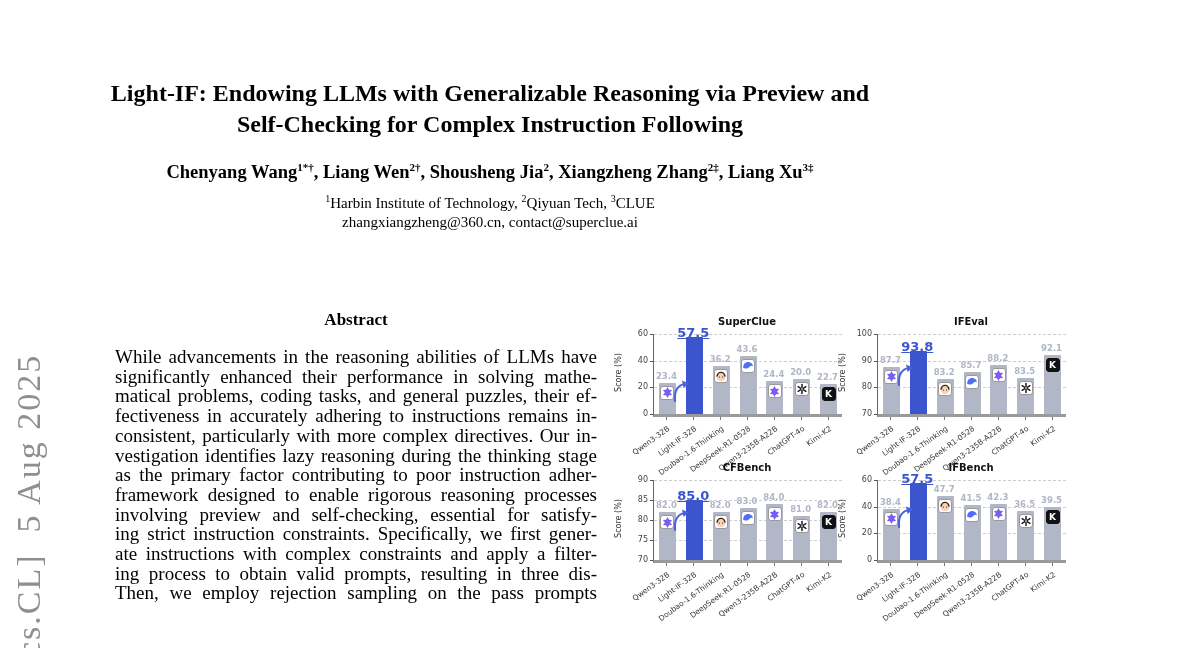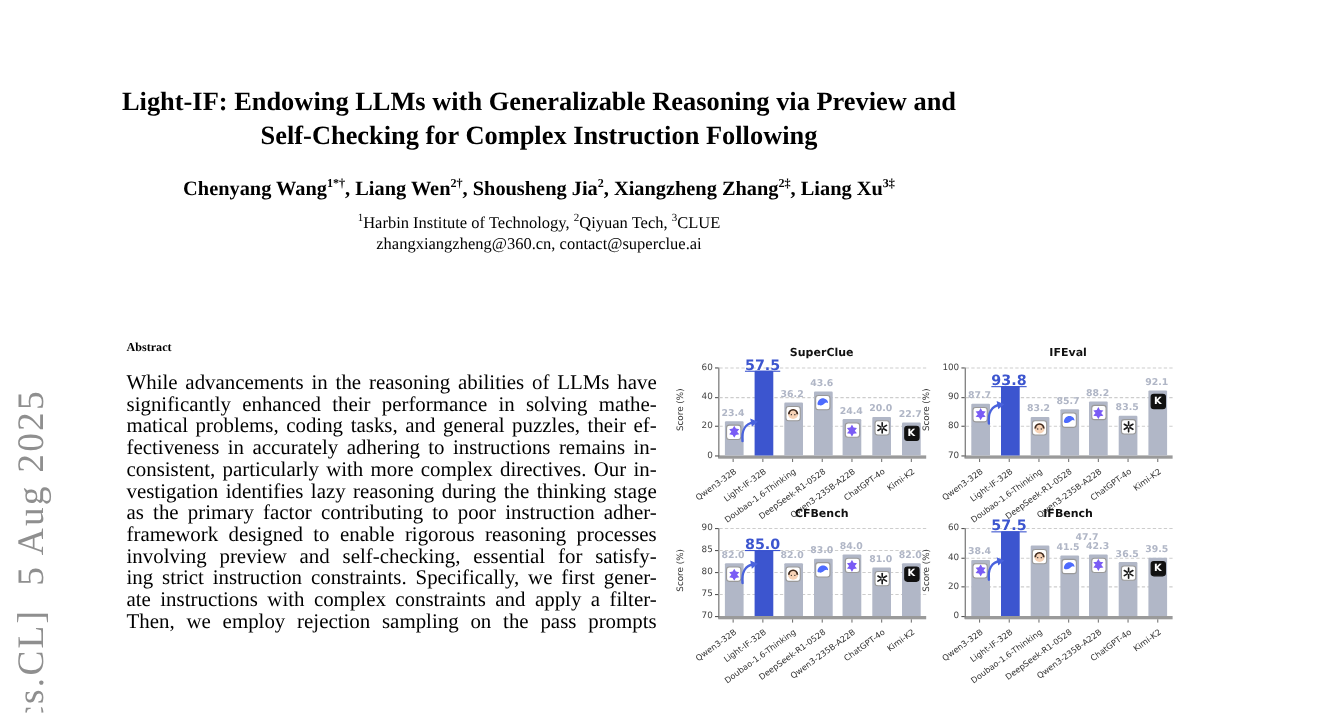--- a/index.html
+++ b/index.html
@@ -15,21 +15,21 @@
   .header{position:absolute;top:78px;left:0;width:980px;text-align:center;}
   .title{font-size:24px;font-weight:bold;line-height:31px;}
   .authors{margin-top:21px;font-size:18.5px;font-weight:bold;}
   .authors sup{font-size:11px;}
   .affils{margin-top:10px;font-size:15px;}
   .affils sup{font-size:10px;}
   .emails{margin-top:2px;font-size:15px;}
 
   
   .left-col{position:absolute;left:115px;top:310px;width:482px;}
-  .abstract-heading{text-align:left;font-weight:bold;font-size:11px;margin:0 0 17px 0;}
+  .abstract-heading{text-align:center;font-weight:bold;font-size:17px;margin:0 0 17px 0;}
   .abstract-line{font-size:19px;line-height:19.7px;text-align:justify;
        text-align-last:justify;text-justify:inter-word;}
 
   
   .fig-caption{position:absolute;left:628px;top:615px;width:542px;font-size:16px;
        text-align:justify;text-align-last:justify;}
 
   
   .chart{position:absolute;width:320px;height:146px;font-family:"DejaVu Sans", sans-serif;}
   .chart-title{position:absolute;font-size:10px;font-weight:600;color:#111;text-align:center;}
@@ -76,20 +76,21 @@
         <div class="abstract-line">significantly enhanced their performance in solving mathe-</div>
         <div class="abstract-line">matical problems, coding tasks, and general puzzles, their ef-</div>
         <div class="abstract-line">fectiveness in accurately adhering to instructions remains in-</div>
         <div class="abstract-line">consistent, particularly with more complex directives. Our in-</div>
         <div class="abstract-line">vestigation identifies lazy reasoning during the thinking stage</div>
         <div class="abstract-line">as the primary factor contributing to poor instruction adher-</div>
         <div class="abstract-line">framework designed to enable rigorous reasoning processes</div>
         <div class="abstract-line">involving preview and self-checking, essential for satisfy-</div>
         <div class="abstract-line">ing strict instruction constraints. Specifically, we first gener-</div>
         <div class="abstract-line">ate instructions with complex constraints and apply a filter-</div>
+        <div class="abstract-line">ing process to obtain valid prompts, resulting in three dis-</div>
         <div class="abstract-line">Then, we employ rejection sampling on the pass prompts</div>
       </div>
   </div>
 
   <div id="figure-area">
       <div class="chart" style="left: 616px; top: 312px;">
         <div class="chart-title" style="left: 37px; width: 188px; top: 4px;">SuperClue</div>
         <div class="ylab" style="left: -33px; top: 56px;">Score (%)</div>
         <div class="plot" style="left: 37px; top: 22px; width: 188px; height: 80px;">
           <div class="gridline" style="top: 53.3333px; width: 188px; border-top-color: rgb(205, 205, 205);"></div>
@@ -408,21 +409,21 @@
         <div class="ytick-label" style="left: 10px; top: 43.6667px;">40</div>
         <div class="ytick-mark" style="left: 34px; top: 48.6667px;"></div>
         <div class="ytick-label" style="left: 10px; top: 17px;">60</div>
         <div class="ytick-mark" style="left: 34px; top: 22px;"></div>
         <div class="bar-value" style="left: 33.4286px; top: 38.8px; color: rgb(176, 182, 198);">38.4</div>
         <div class="xtick-mark" style="left: 50.4286px; top: 105px;"></div>
         <div class="xlab" style="left: -41.5714px; top: 112px;">Qwen3-32B</div>
         <div class="bar-value hl" style="left: 60.2857px; top: 13.3333px; color: rgb(60, 85, 207);">57.5</div>
         <div class="xtick-mark" style="left: 77.2857px; top: 105px;"></div>
         <div class="xlab" style="left: -14.7143px; top: 112px;">Light-IF-32B</div>
-        <div class="bar-value" style="left: 87.1429px; top: 26.4px; color: rgb(176, 182, 198); padding-left: 44px;">47.7</div>
+        <div class="bar-value" style="left: 87.1429px; top: 26.4px; color: rgb(176, 182, 198);">47.7</div>
         <div class="xtick-mark" style="left: 104.143px; top: 105px;"></div>
         <div class="xlab" style="left: 12.1429px; top: 112px;">Doubao-1.6-Thinking</div>
         <div class="bar-value" style="left: 114px; top: 34.6667px; color: rgb(176, 182, 198);">41.5</div>
         <div class="xtick-mark" style="left: 131px; top: 105px;"></div>
         <div class="xlab" style="left: 39px; top: 112px;">DeepSeek-R1-0528</div>
         <div class="bar-value" style="left: 140.857px; top: 33.6px; color: rgb(176, 182, 198);">42.3</div>
         <div class="xtick-mark" style="left: 157.857px; top: 105px;"></div>
         <div class="xlab" style="left: 65.8571px; top: 112px;">Qwen3-235B-A22B</div>
         <div class="bar-value" style="left: 167.714px; top: 41.3333px; color: rgb(176, 182, 198);">36.5</div>
         <div class="xtick-mark" style="left: 184.714px; top: 105px;"></div>

